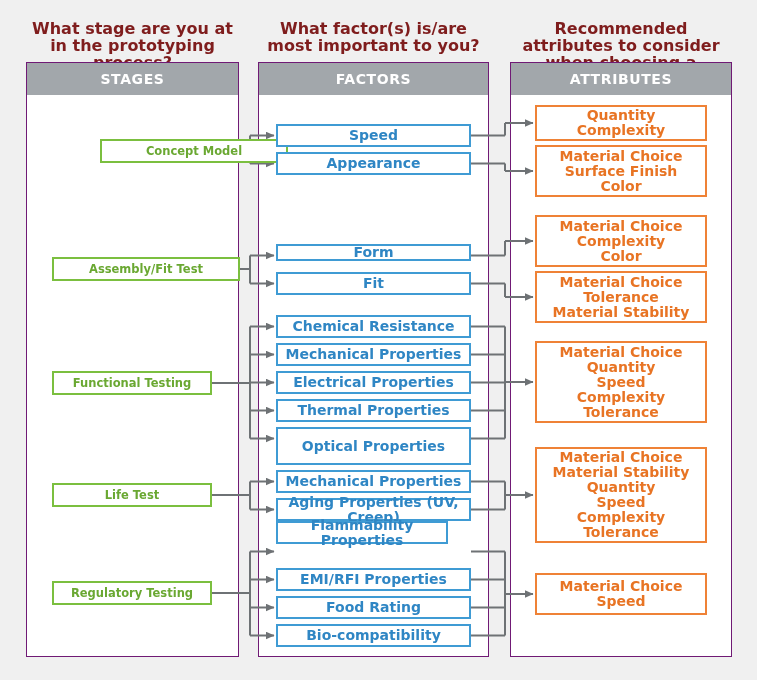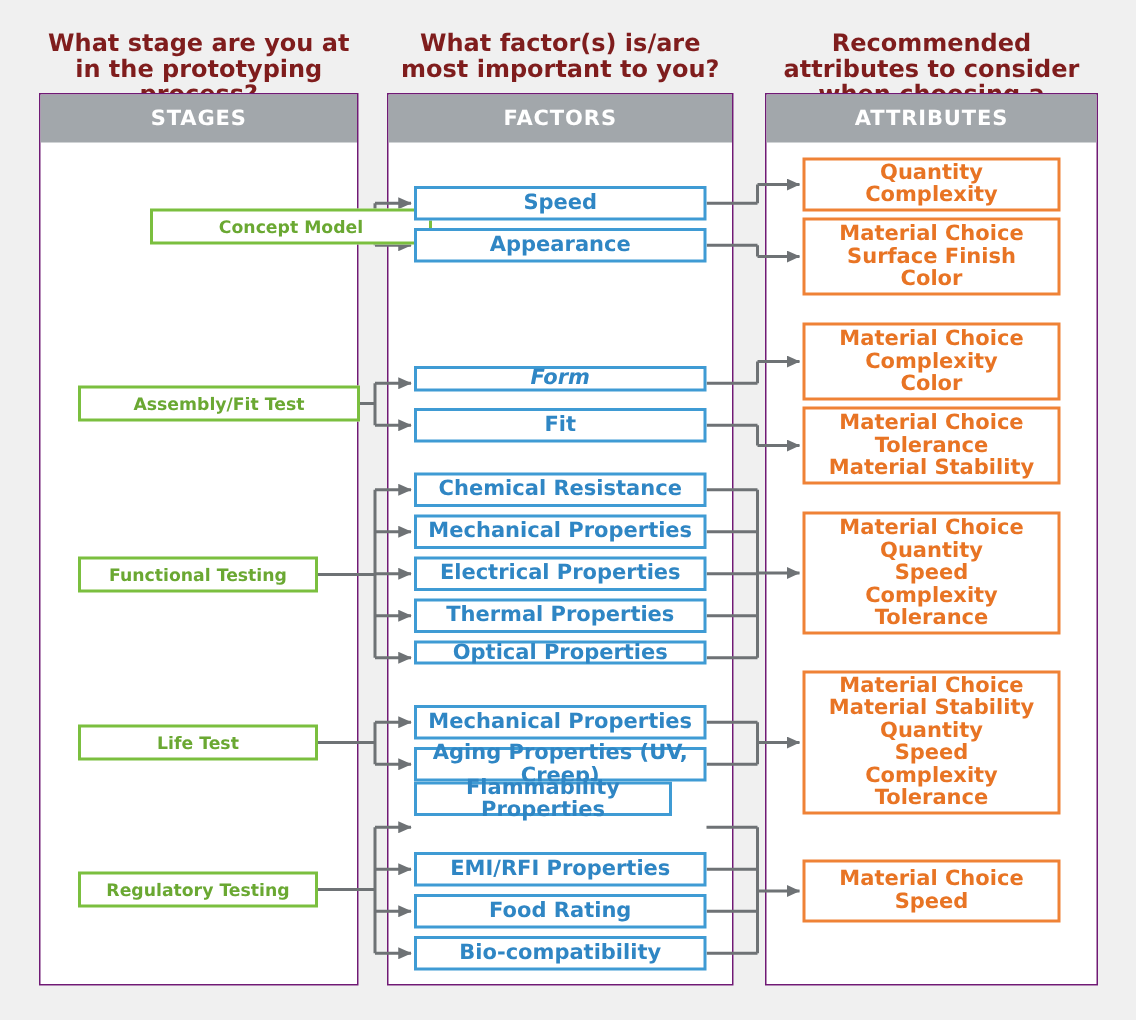--- a/index.html
+++ b/index.html
@@ -177,27 +177,27 @@
     </svg>
 
   <div id="nodes-layer">
       <div class="node stage" style="left: 52px; top: 139px; width: 188px; height: 24px; margin-left: 48px;">Concept Model</div>
       <div class="node stage" style="left: 52px; top: 257px; width: 188px; height: 24px;">Assembly/Fit Test</div>
       <div class="node stage" style="left: 52px; top: 371px; width: 160px; height: 24px; text-align: center;">Functional Testing</div>
       <div class="node stage" style="left: 52px; top: 483px; width: 160px; height: 24px;">Life Test</div>
       <div class="node stage" style="left: 52px; top: 581px; width: 160px; height: 24px;">Regulatory Testing</div>
       <div class="node factor" style="left: 276px; top: 124px; width: 195px; height: 23px;">Speed</div>
       <div class="node factor" style="left: 276px; top: 152px; width: 195px; height: 23px;">Appearance</div>
-      <div class="node factor" style="left: 276px; top: 244px; width: 195px; height: 17px; font-style: italic;">Form</div>
+      <div class="node factor" style="left: 276px; top: 244px; width: 195px; height: 17px;">Form</div>
       <div class="node factor" style="left: 276px; top: 272px; width: 195px; height: 23px;">Fit</div>
       <div class="node factor" style="left: 276px; top: 315px; width: 195px; height: 23px;">Chemical Resistance</div>
       <div class="node factor" style="left: 276px; top: 343px; width: 195px; height: 23px;">Mechanical Properties</div>
       <div class="node factor" style="left: 276px; top: 371px; width: 195px; height: 23px;">Electrical Properties</div>
       <div class="node factor" style="left: 276px; top: 399px; width: 195px; height: 23px;">Thermal Properties</div>
-      <div class="node factor" style="left: 276px; top: 427px; width: 195px; height: 16px;">Optical Properties</div>
+      <div class="node factor" style="left: 276px; top: 427px; width: 195px; height: 38px;">Optical Properties</div>
       <div class="node factor" style="left: 276px; top: 470px; width: 195px; height: 23px;">Mechanical Properties</div>
       <div class="node factor" style="left: 276px; top: 498px; width: 195px; height: 23px;">Aging Properties (UV, Creep)</div>
       <div class="node factor" style="left: 276px; top: 521px; width: 172px; height: 23px;">Flammability Properties</div>
       <div class="node factor" style="left: 276px; top: 568px; width: 195px; height: 23px;">EMI/RFI Properties</div>
       <div class="node factor" style="left: 276px; top: 596px; width: 195px; height: 23px;">Food Rating</div>
       <div class="node factor" style="left: 276px; top: 624px; width: 195px; height: 23px;">Bio-compatibility</div>
       <div class="node attribute" style="left: 535px; top: 105px; width: 172px; height: 36px;">Quantity
 Complexity</div>
       <div class="node attribute" style="left: 535px; top: 145px; width: 172px; height: 52px;">Material Choice
 Surface Finish

